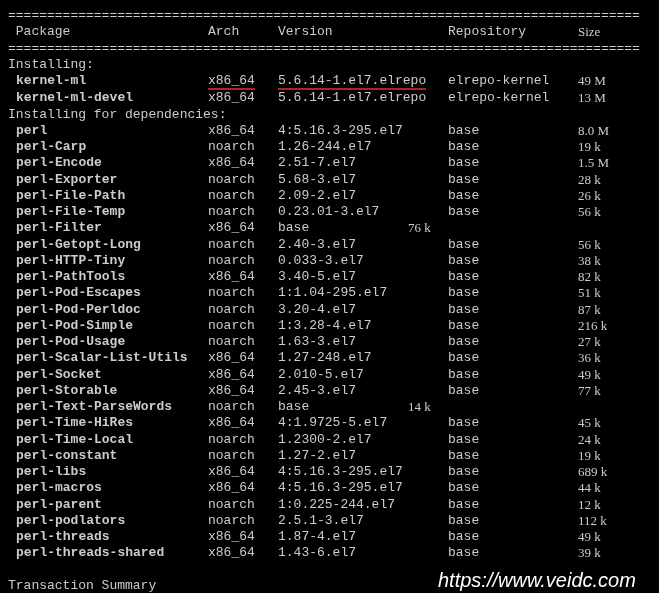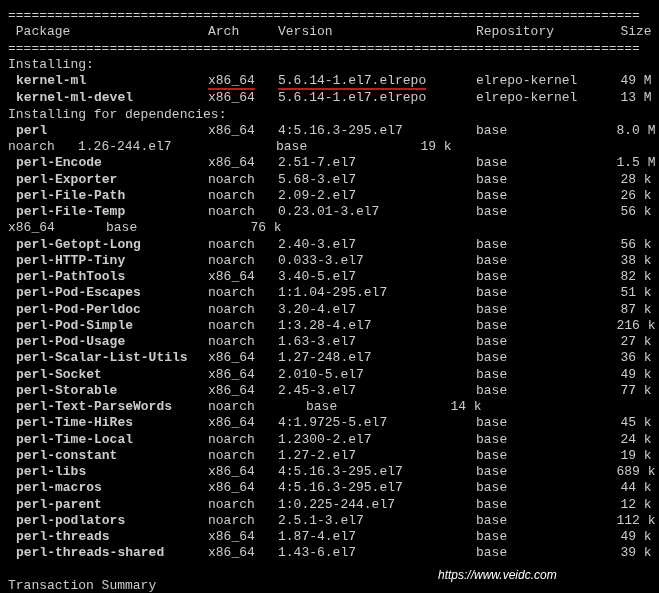--- a/index.html
+++ b/index.html
@@ -13,40 +13,40 @@
     width: 659px;
     box-sizing: border-box;
   }
   .row {
     display: flex;
     white-space: pre;
   }
   .col-package { width: 200px; flex-shrink:0; }
   .col-arch    { width: 70px;  flex-shrink:0; }
   .col-version { width: 170px; flex-shrink:0; }
-  .col-repo    { width: 130px; flex-shrink:0;margin-left:28px; }
-  .col-size    { width: 60px;  flex-shrink:0; text-align: center; }
+  .col-repo    { width: 130px; flex-shrink:0; }
+  .col-size    { width: 60px;  flex-shrink:0; text-align: left; font-family: Liberation Serif, serif; }
   .col-package.indent { padding-left: 8px; box-sizing:border-box;font-weight:bold; }
   .rule {
     white-space: pre;
     letter-spacing: 0;
     overflow: hidden;
   }
   .underline {
     display: inline-block;
     border-bottom: 2px solid #b22222;
     line-height: 1.1;
   }
   .watermark {
     position: absolute;
     left: 430px;
     top: 560px;
     color: #fff;
     font-family: Arial, sans-serif;
-    font-size: 12px;
+    font-size: 20px;
     font-style: italic;
     font-weight: 500;
   }
   #container { position: relative; }
 </style>
 </head>
 <body>
 
 <div id="container">
 
@@ -61,26 +61,26 @@
   </div>
 
   <div class="rule">=================================================================================</div>
 
   <div id="sections">
       <div>Installing:</div>
       <div class="row"><span class="col-package indent">kernel-ml</span><span class="col-arch"><span class="underline">x86_64</span></span><span class="col-version"><span class="underline">5.6.14-1.el7.elrepo</span></span><span class="col-repo">elrepo-kernel</span><span class="col-size">49 M</span></div>
       <div class="row"><span class="col-package indent">kernel-ml-devel</span><span class="col-arch">x86_64</span><span class="col-version">5.6.14-1.el7.elrepo</span><span class="col-repo">elrepo-kernel</span><span class="col-size">13 M</span></div>
       <div>Installing for dependencies:</div>
       <div class="row"><span class="col-package indent">perl</span><span class="col-arch">x86_64</span><span class="col-version">4:5.16.3-295.el7</span><span class="col-repo">base</span><span class="col-size">8.0 M</span></div>
-      <div class="row"><span class="col-arch">noarch</span><span class="col-version">1.26-244.el7</span><span class="col-repo">base</span><span class="col-size">19 k</span></div>
+      <div class="row"><span class="col-package indent">perl-Carp</span><span class="col-arch">noarch</span><span class="col-version">1.26-244.el7</span><span class="col-repo">base</span><span class="col-size">19 k</span></div>
       <div class="row"><span class="col-package indent">perl-Encode</span><span class="col-arch">x86_64</span><span class="col-version">2.51-7.el7</span><span class="col-repo">base</span><span class="col-size">1.5 M</span></div>
       <div class="row"><span class="col-package indent">perl-Exporter</span><span class="col-arch">noarch</span><span class="col-version">5.68-3.el7</span><span class="col-repo">base</span><span class="col-size">28 k</span></div>
       <div class="row"><span class="col-package indent">perl-File-Path</span><span class="col-arch">noarch</span><span class="col-version">2.09-2.el7</span><span class="col-repo">base</span><span class="col-size">26 k</span></div>
       <div class="row"><span class="col-package indent">perl-File-Temp</span><span class="col-arch">noarch</span><span class="col-version">0.23.01-3.el7</span><span class="col-repo">base</span><span class="col-size">56 k</span></div>
-      <div class="row"><span class="col-arch">x86_64</span><span class="col-repo">base</span><span class="col-size">76 k</span></div>
+      <div class="row"><span class="col-package indent">perl-Filter</span><span class="col-arch">x86_64</span><span class="col-repo">base</span><span class="col-size">76 k</span></div>
       <div class="row"><span class="col-package indent">perl-Getopt-Long</span><span class="col-arch">noarch</span><span class="col-version">2.40-3.el7</span><span class="col-repo">base</span><span class="col-size">56 k</span></div>
       <div class="row"><span class="col-package indent">perl-HTTP-Tiny</span><span class="col-arch">noarch</span><span class="col-version">0.033-3.el7</span><span class="col-repo">base</span><span class="col-size">38 k</span></div>
       <div class="row"><span class="col-package indent">perl-PathTools</span><span class="col-arch">x86_64</span><span class="col-version">3.40-5.el7</span><span class="col-repo">base</span><span class="col-size">82 k</span></div>
       <div class="row"><span class="col-package indent">perl-Pod-Escapes</span><span class="col-arch">noarch</span><span class="col-version">1:1.04-295.el7</span><span class="col-repo">base</span><span class="col-size">51 k</span></div>
       <div class="row"><span class="col-package indent">perl-Pod-Perldoc</span><span class="col-arch">noarch</span><span class="col-version">3.20-4.el7</span><span class="col-repo">base</span><span class="col-size">87 k</span></div>
       <div class="row"><span class="col-package indent">perl-Pod-Simple</span><span class="col-arch">noarch</span><span class="col-version">1:3.28-4.el7</span><span class="col-repo">base</span><span class="col-size">216 k</span></div>
       <div class="row"><span class="col-package indent">perl-Pod-Usage</span><span class="col-arch">noarch</span><span class="col-version">1.63-3.el7</span><span class="col-repo">base</span><span class="col-size">27 k</span></div>
       <div class="row"><span class="col-package indent">perl-Scalar-List-Utils</span><span class="col-arch">x86_64</span><span class="col-version">1.27-248.el7</span><span class="col-repo">base</span><span class="col-size">36 k</span></div>
       <div class="row"><span class="col-package indent">perl-Socket</span><span class="col-arch">x86_64</span><span class="col-version">2.010-5.el7</span><span class="col-repo">base</span><span class="col-size">49 k</span></div>
       <div class="row"><span class="col-package indent">perl-Storable</span><span class="col-arch">x86_64</span><span class="col-version">2.45-3.el7</span><span class="col-repo">base</span><span class="col-size">77 k</span></div>

